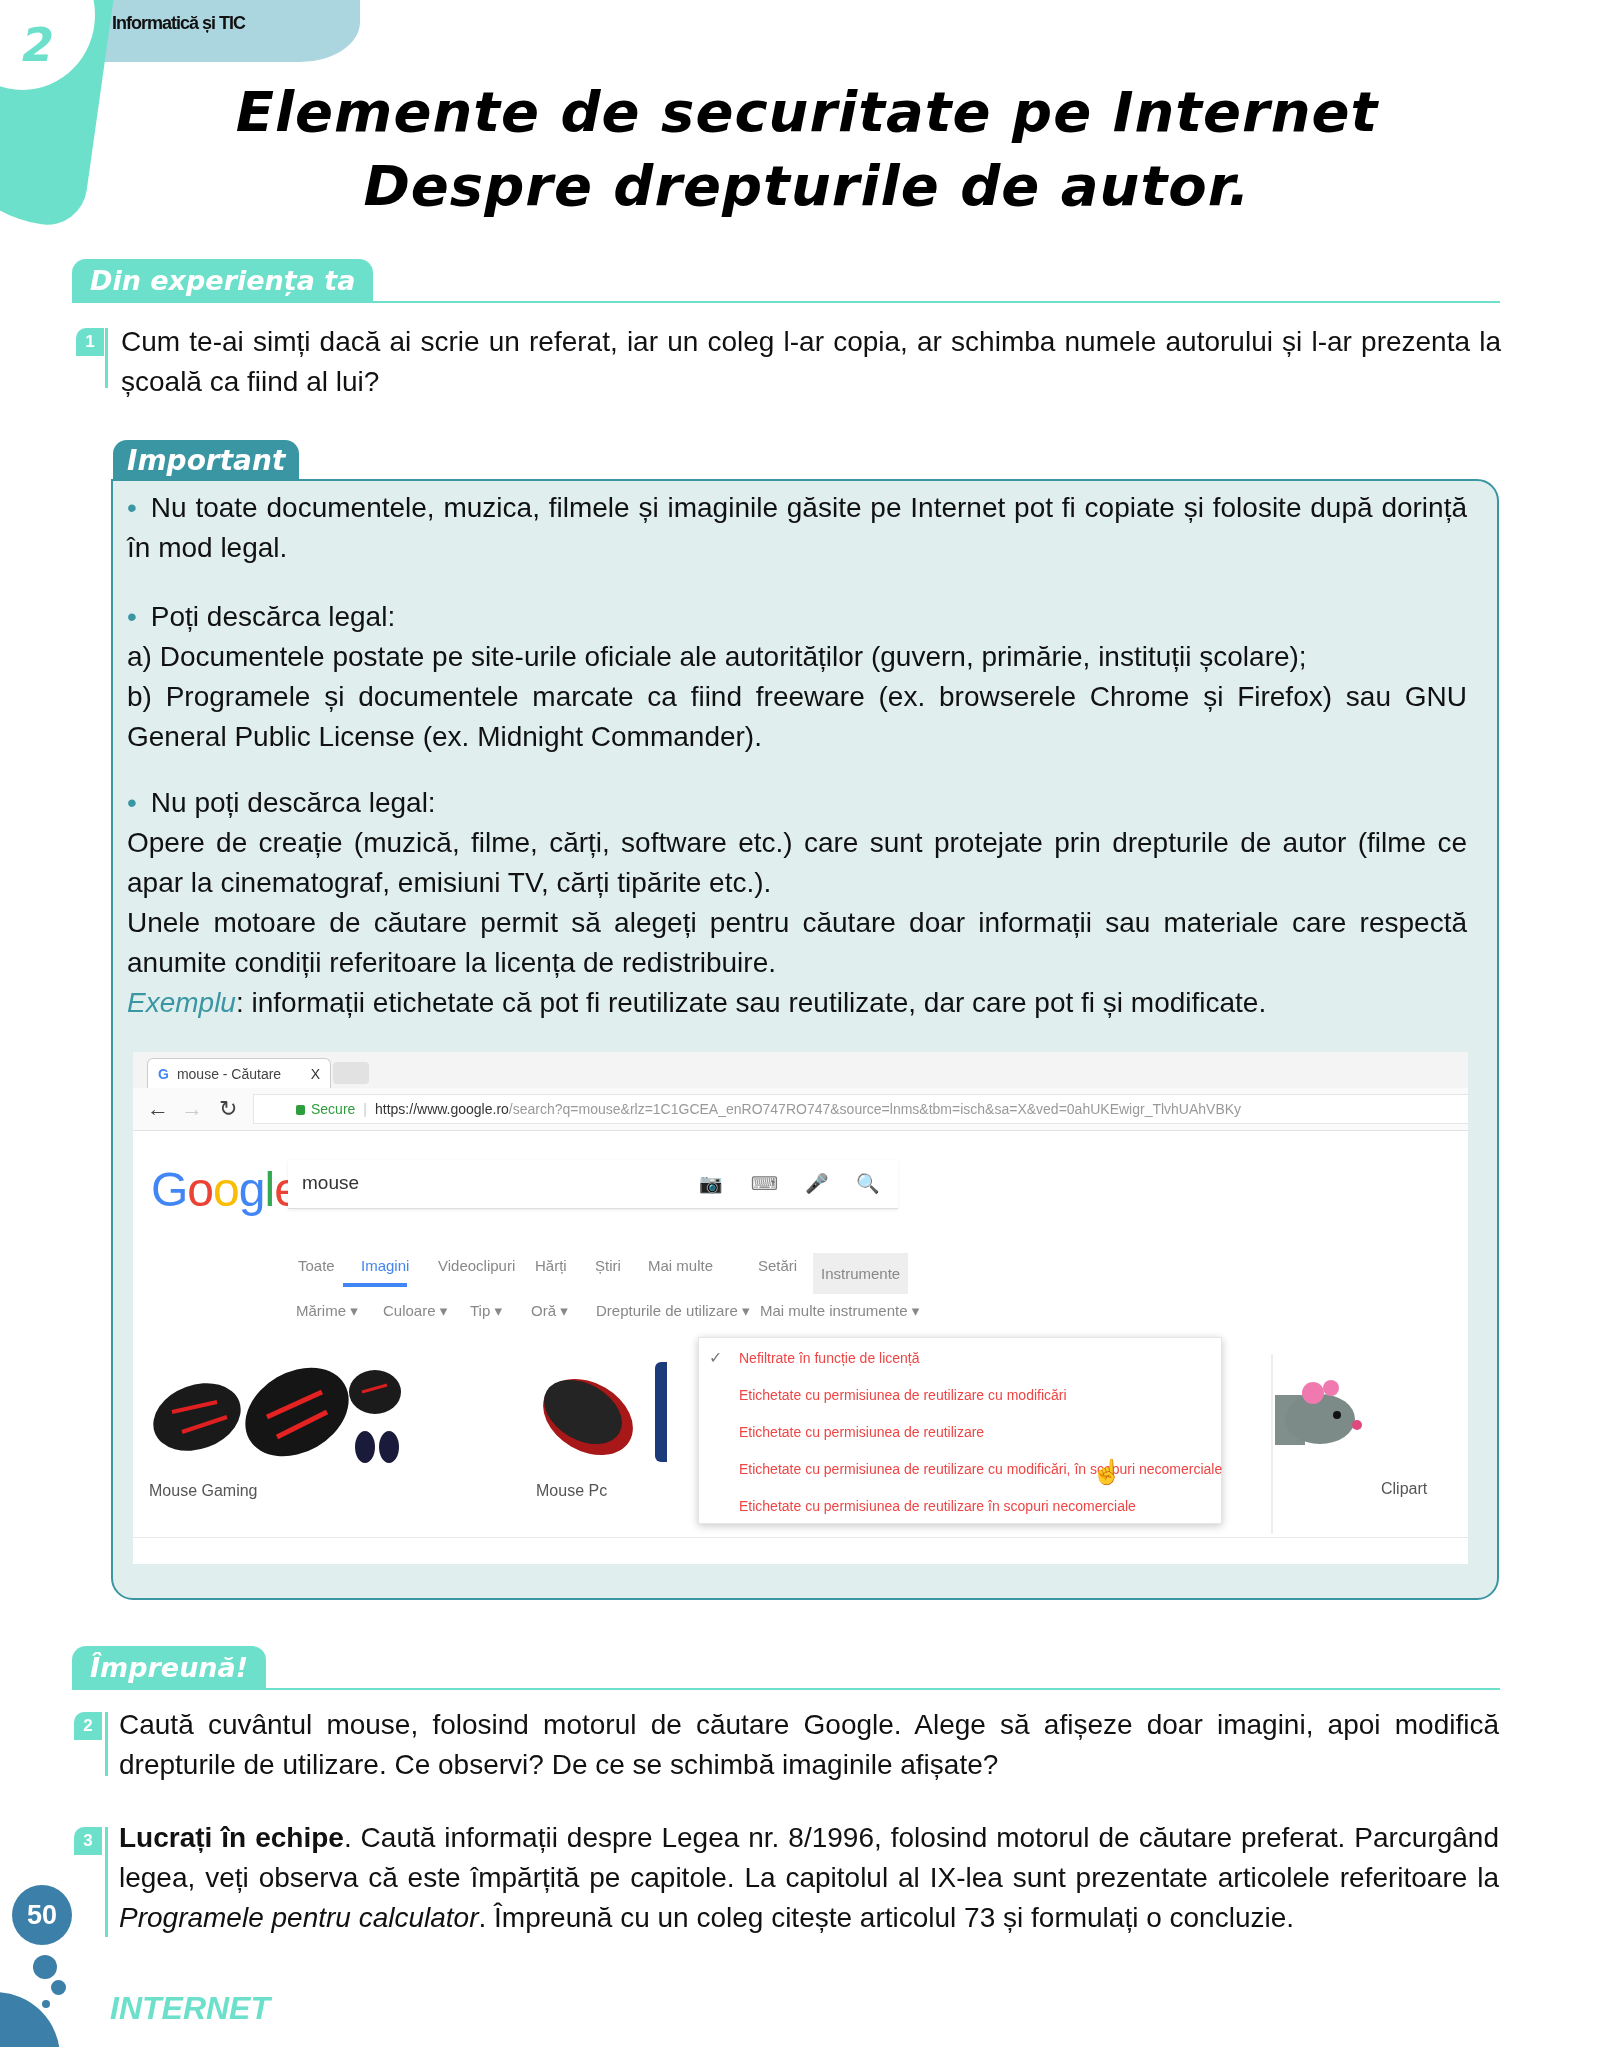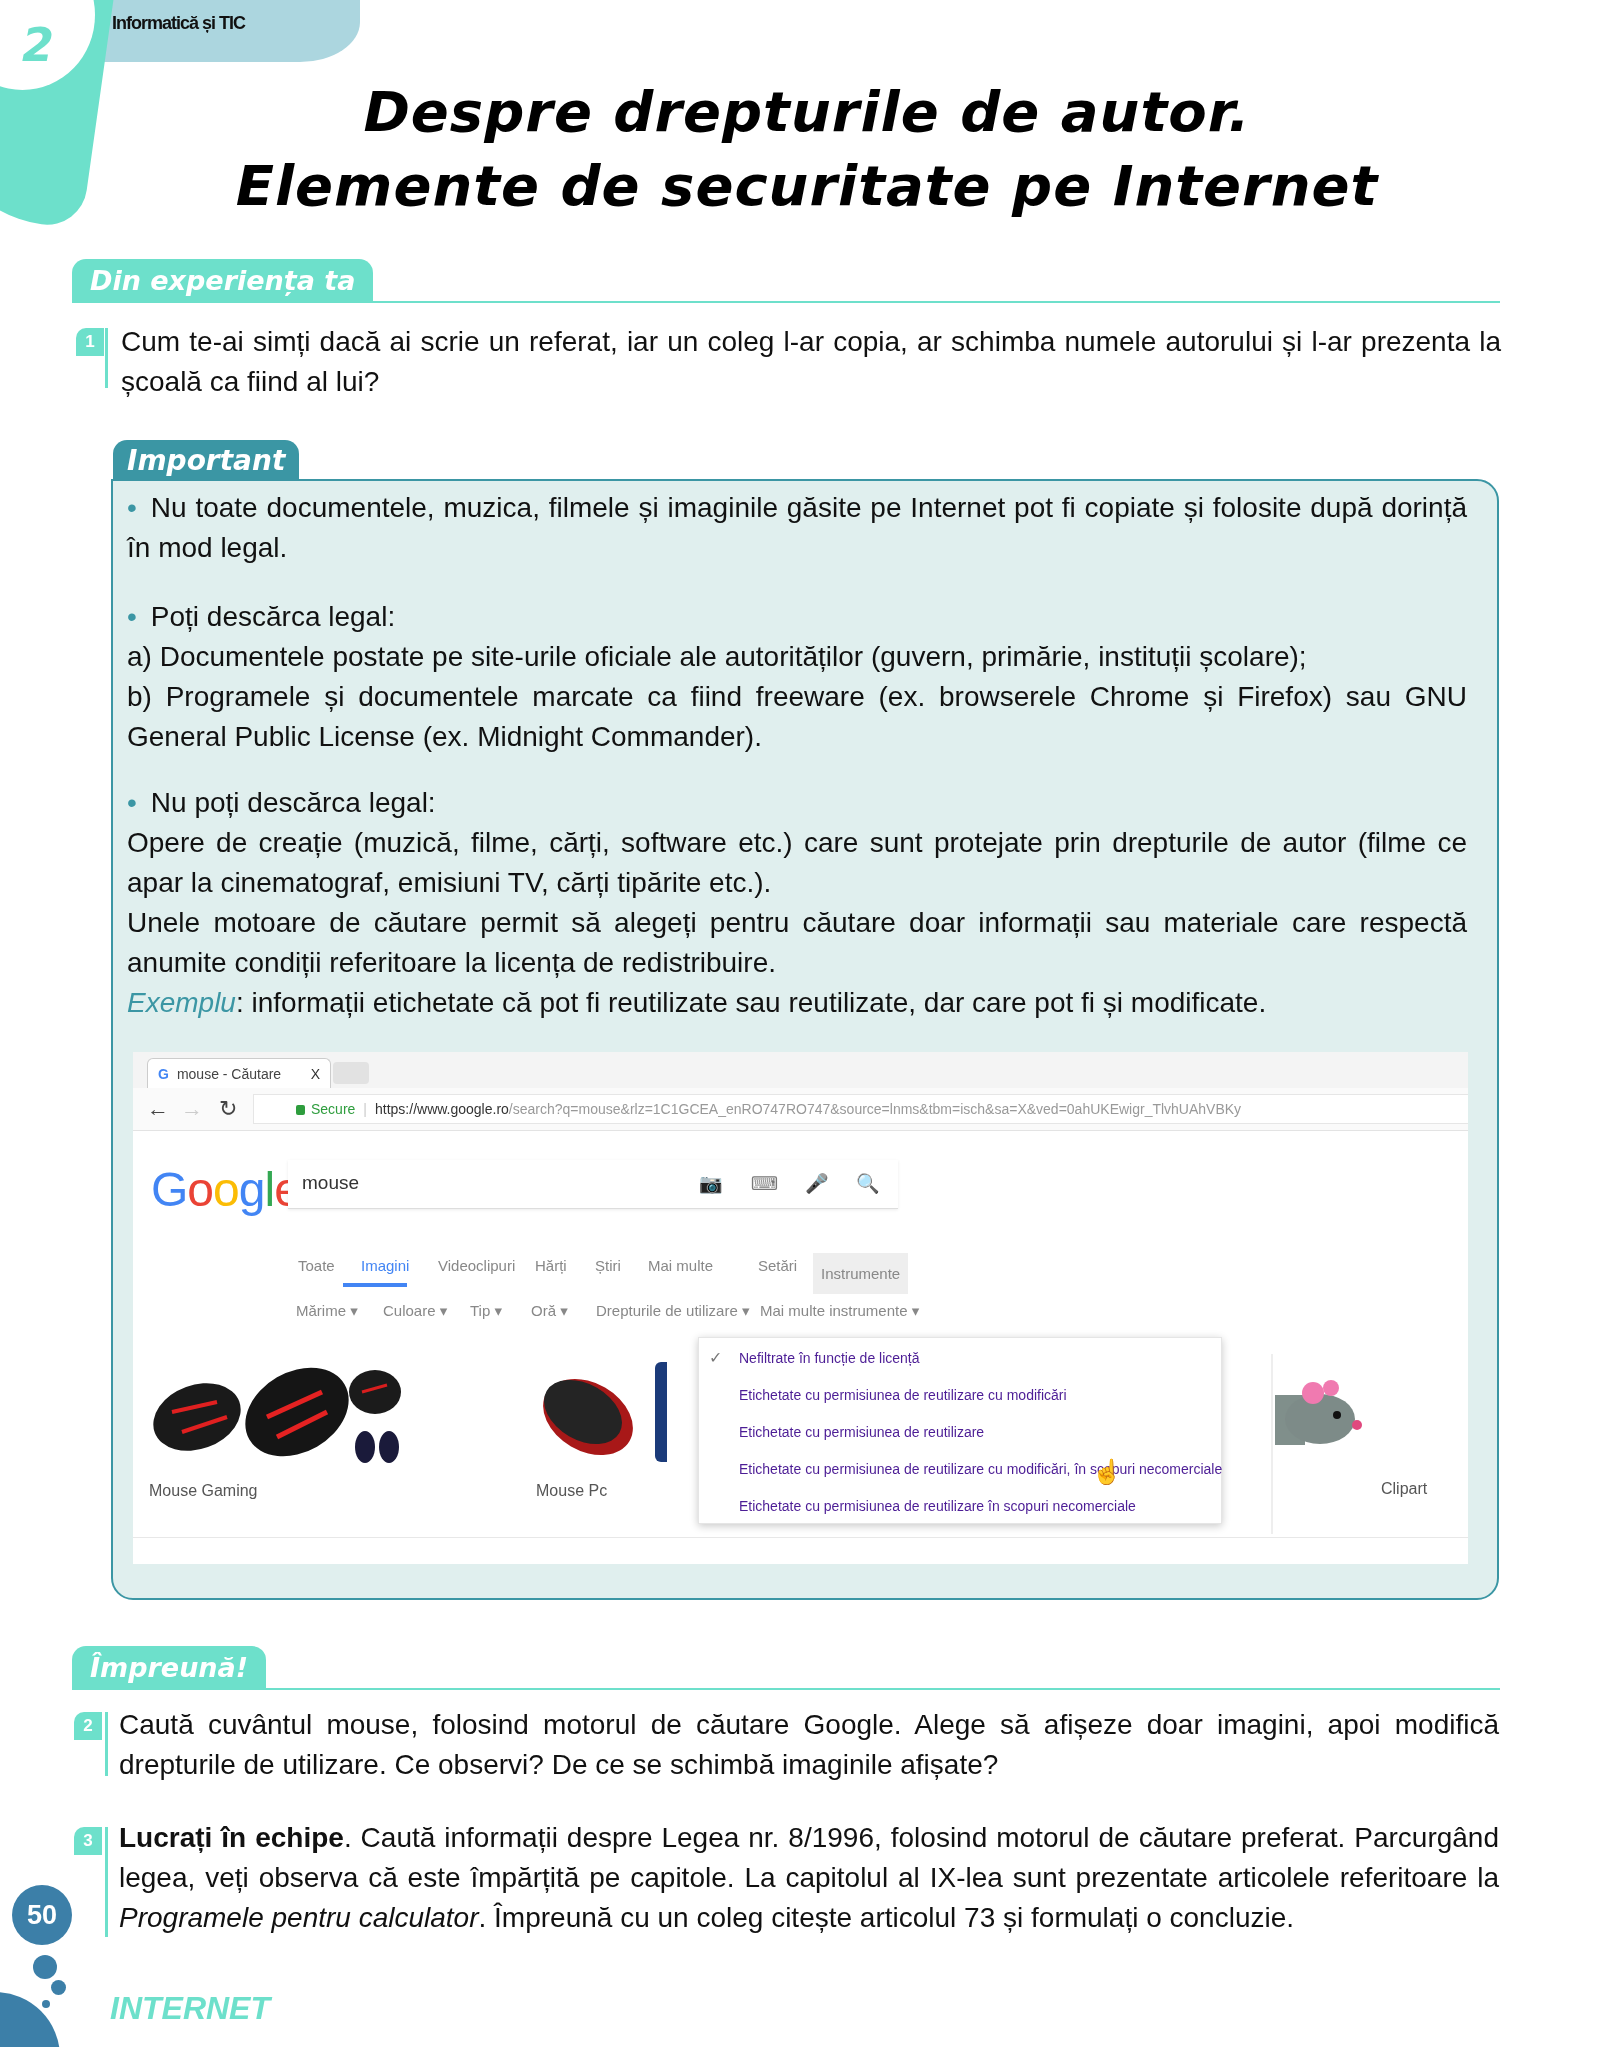--- a/index.html
+++ b/index.html
@@ -120,21 +120,21 @@
   .gtab-underline { position: absolute; left: 276px; top: 226px; width: 64px; height: 4px; background: #4285f4; }
   .instr-btn { background: #eee; padding: 12px 8px; }
   .gtools { position: absolute; top: 250px; font-size: 15px; color: #888; white-space: nowrap; }
   .thumb { position: absolute; }
   .thumb-label { position: absolute; font-size: 16px; color: #555; white-space: nowrap; }
 
   .dropdown {
     position: absolute; left: 565px; top: 285px; width: 522px; height: 185px; background: #fff;
     box-shadow: 0 2px 8px rgba(0,0,0,0.22); border: 1px solid #e5e5e5;
   }
-  .dd-item { position: absolute; left: 40px; font-size: 14px; color: #4c1d95; white-space: nowrap; }
+  .dd-item { position: absolute; left: 40px; font-size: 14px; color: #ef4444; white-space: nowrap; }
   .dd-check { position: absolute; left: 10px; font-size: 16px; color: #777; }
   .cursor { position: absolute; left: 393px; top: 120px; font-size: 24px; color: #333; }
 
   
   .page-num {
     position: absolute; left: 12px; top: 1885px; width: 60px; height: 60px; border-radius: 50%;
     background: #3c7fa8; color: #fff; font-weight: bold; font-size: 27px; line-height: 60px; text-align: center;
     font-family: "Liberation Sans", sans-serif;
   }
   .dot { position: absolute; border-radius: 50%; background: #3c7fa8; }
@@ -146,22 +146,22 @@
 </head>
 <body>
 
 <div class="hdr-band"></div>
 <div class="hdr-leaf"></div>
 <div class="hdr-circle"></div>
 <div class="chapter-num">2</div>
 <div class="subject">Informatică și TIC</div>
 
 <div class="title">
+  <div>Elemente de securitate pe Internet</div>
   <div>Despre drepturile de autor.</div>
-  <div>Elemente de securitate pe Internet</div>
 </div>
 
 <div class="section-tab" style="left:72px; top:259px;">Din experiența ta</div>
 <div class="section-rule" style="left:72px; top:301px; width:1428px;"></div>
 
 <div class="qnum" style="left:76px; top:328px;">1</div>
 <div class="qbar" style="left:105px; top:328px; height:60px;"></div>
 <div class="qtext" style="left:121px; top:322px; width:1380px;">Cum te-ai simți dacă ai scrie un referat, iar un coleg l-ar copia, ar schimba numele autorului și l-ar prezenta la școală ca fiind al lui?</div>
 
 <div class="imp-tab">Important</div>

